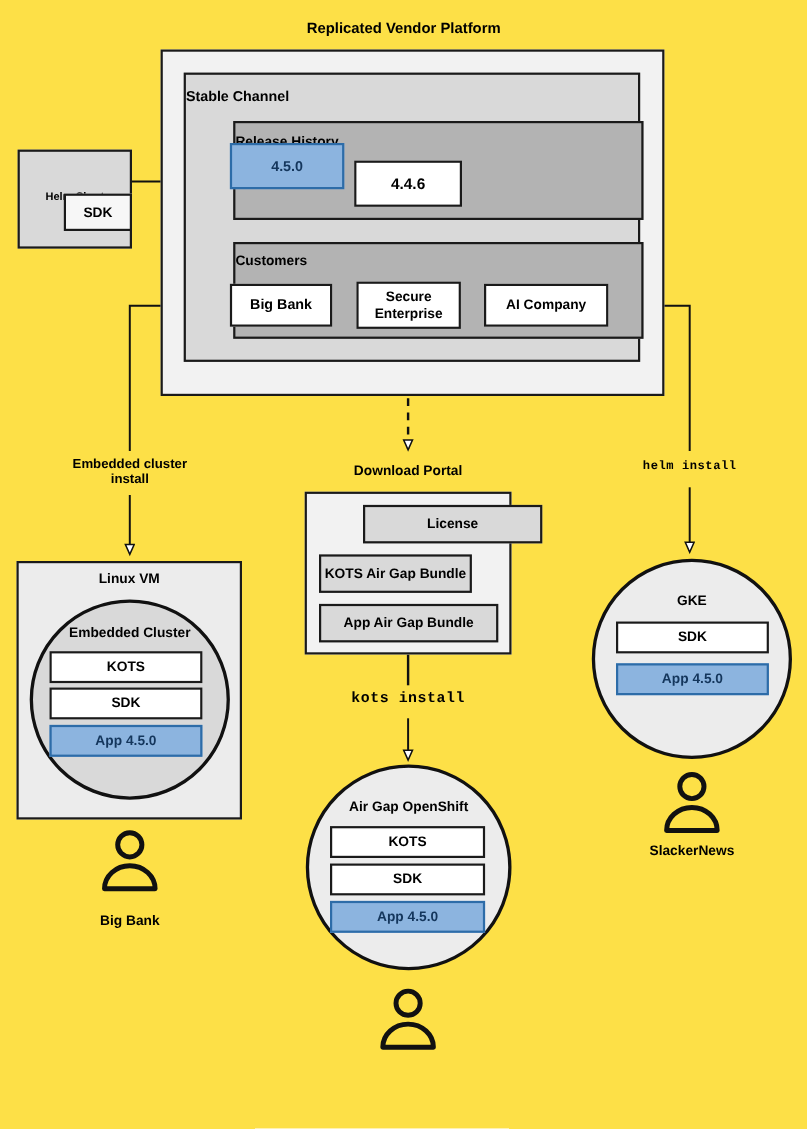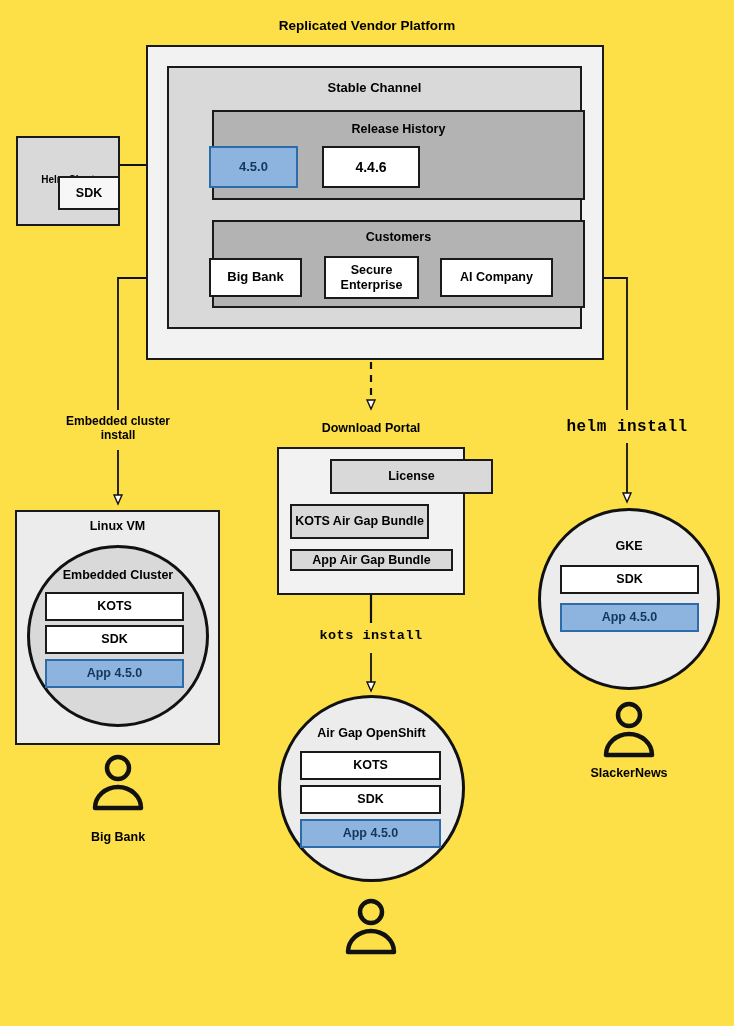--- a/index.html
+++ b/index.html
@@ -44,21 +44,21 @@
     border: 2px solid #1a1a1a;
     box-sizing: border-box;
   }
   .panel-outer  { background: #f2f2f2; }
   .panel-mid    { background: #d9d9d9; }
   .panel-inner  { background: #b3b3b3; margin-left: 24px; }
 
   .panel-title {
     position: absolute;
     left: 0; right: 0;
-    text-align: center;
+    text-align: left;
     font-weight: bold;
     color: #000;
   }
 
   
   .box {
     position: absolute;
     border: 2px solid #1a1a1a;
     background: #ffffff;
     box-sizing: border-box;
@@ -142,41 +142,41 @@
   <div class="panel panel-outer" style="left:146px;top:45px;width:458px;height:315px;">
   </div>
 
   <div class="panel panel-mid" style="left:167px;top:66px;width:415px;height:263px;">
     <div class="panel-title" style="top:12px;font-size:13px;">Stable Channel</div>
   </div>
 
   <div class="panel panel-inner" style="left:188px;top:110px;width:373px;height:90px;">
     <div class="panel-title" style="top:10px;font-size:12.5px;">Release History</div>
   </div>
-  <div class="box blue" style="left:209px;top:146px;width:89px;height:42px;font-size:13px;">4.5.0</div>
+  <div class="box blue" style="left:209px;top:130px;width:104px;height:42px;font-size:13px;">4.5.0</div>
   <div class="box" style="left:322px;top:146px;width:98px;height:42px;font-size:14px;">4.4.6</div>
 
   <div class="panel panel-inner" style="left:188px;top:220px;width:373px;height:88px;">
     <div class="panel-title" style="top:8px;font-size:12.5px;">Customers</div>
   </div>
   <div class="box" style="left:209px;top:258px;width:93px;height:39px;font-size:13px;">Big Bank</div>
   <div class="box" style="left:324px;top:256px;width:95px;height:43px;font-size:12.5px;">Secure
 Enterprise</div>
   <div class="box" style="left:440px;top:258px;width:113px;height:39px;font-size:12.5px;">AI Company</div>
 
   <div class="box" style="left:16px;top:136px;width:104px;height:90px;background:#d9d9d9;
               align-items:flex-start;justify-content:center;padding-top:36px;font-size:10px;">Helm Chart</div>
   <div class="box" style="left:58px;top:176px;width:62px;height:34px;background:#f7f7f7;font-size:12.5px;">SDK</div>
 
   <div class="lbl" style="left:38px;top:414px;width:160px;font-size:12px;">Embedded cluster
 install</div>
 
   <div class="lbl" style="left:281px;top:421px;width:180px;font-size:12.5px;">Download Portal</div>
 
-  <div class="lbl mono" style="left:537px;top:418px;width:180px;font-size:16px;">helm install</div>
+  <div class="lbl mono" style="left:537px;top:418px;width:180px;font-size:11px;">helm install</div>
 
   <div class="lbl mono" style="left:281px;top:628px;width:180px;font-size:13.5px;">kots install</div>
 
   <div class="abs" style="left:15px;top:510px;width:205px;height:235px;background:#ececec;border:2px solid #1a1a1a;"></div>
   <div class="lbl" style="left:15px;top:519px;width:205px;font-size:12.5px;">Linux VM</div>
 
   <div class="circle mid" style="left:27px;top:545px;width:182px;height:182px;"></div>
   <div class="lbl" style="left:27px;top:568px;width:182px;font-size:12.5px;">Embedded Cluster</div>
 
   <div class="box" style="left:45px;top:592px;width:139px;height:29px;font-size:12.5px;">KOTS</div>
@@ -187,21 +187,21 @@
     <svg width="60" height="60" viewBox="0 0 60 60" xmlns="http://www.w3.org/2000/svg">
       <circle cx="30" cy="16" r="11" fill="none" stroke="#111111" stroke-width="4.5"></circle>
       <path d="M7,56 A23,21 0 0 1 53,56 Z" fill="none" stroke="#111111" stroke-width="4.5" stroke-linejoin="round"></path>
     </svg>
   </div>
   <div class="lbl" style="left:38px;top:830px;width:160px;font-size:12.5px;">Big Bank</div>
 
   <div class="abs" style="left:277px;top:447px;width:188px;height:148px;background:#f2f2f2;border:2px solid #1a1a1a;"></div>
   <div class="box gray" style="left:290px;top:459px;width:163px;height:35px;font-size:12.5px;margin-left:40px;">License</div>
   <div class="box gray" style="left:290px;top:504px;width:139px;height:35px;font-size:12.5px;">KOTS Air Gap Bundle</div>
-  <div class="box gray" style="left:290px;top:549px;width:163px;height:22px;font-size:12.5px;">App Air Gap Bundle</div>
+  <div class="box gray" style="left:290px;top:549px;width:163px;height:35px;font-size:12.5px;">App Air Gap Bundle</div>
 
   <div class="circle light" style="left:278px;top:695px;width:187px;height:187px;"></div>
   <div class="lbl" style="left:278px;top:726px;width:187px;font-size:12.5px;">Air Gap OpenShift</div>
 
   <div class="box" style="left:300px;top:751px;width:141px;height:29px;font-size:12.5px;">KOTS</div>
   <div class="box" style="left:300px;top:785px;width:141px;height:29px;font-size:12.5px;">SDK</div>
   <div class="box blue" style="left:300px;top:819px;width:141px;height:29px;font-size:12.5px;">App 4.5.0</div>
 
   <div class="person" style="left:341px;top:896px;width:60px;height:60px;">
     <svg width="60" height="60" viewBox="0 0 60 60" xmlns="http://www.w3.org/2000/svg">

